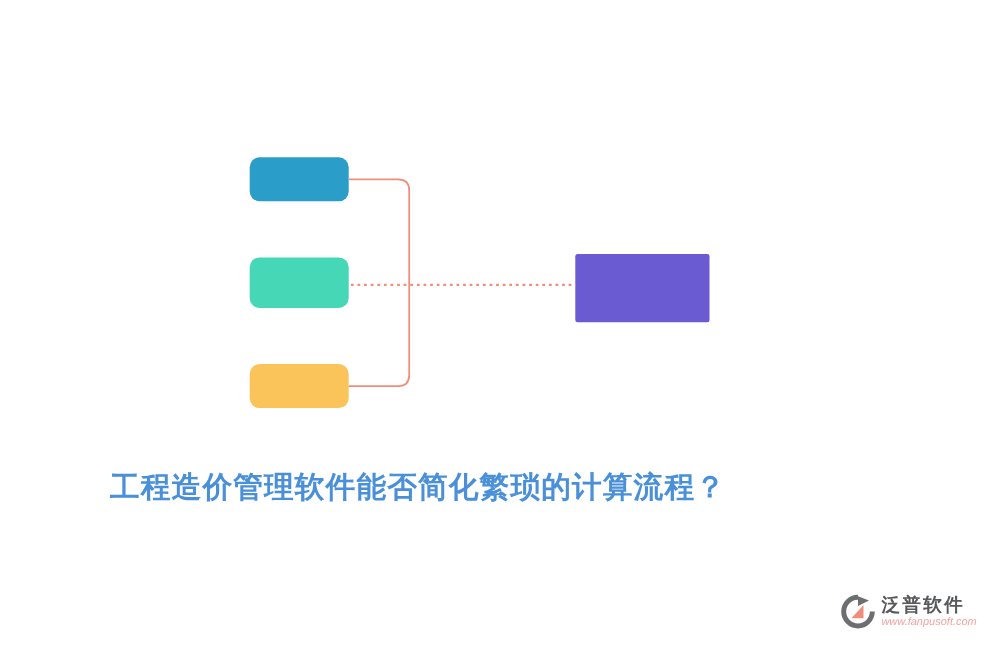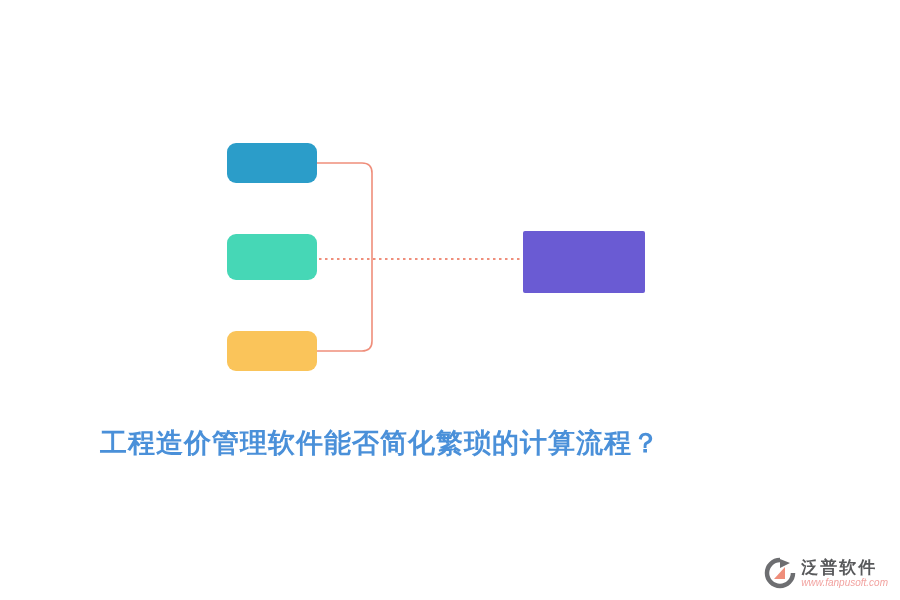--- a/index.html
+++ b/index.html
@@ -27,21 +27,21 @@
       width: 760px;
       text-align: center;
       font-family: "DejaVu Serif", "Liberation Serif", serif;
       font-weight: bold;
       font-size: 27px;
       letter-spacing: 1px;
       color: #4a90d9;
     }
     .logo {
       position: absolute;
-      right: 12px; bottom: 11px;
+      right: 12px; bottom: 28px;
       display: flex;
       align-items: flex-end;
       gap: 5px;
     }
     .logo-icon { width: 32px; height: 32px; flex: 0 0 auto; }
     .logo-text-col { display: flex; flex-direction: column; align-items: flex-start; }
     .logo-name {
       font-family: "DejaVu Serif", "Liberation Serif", serif;
       font-weight: bold;
       font-size: 17px;

